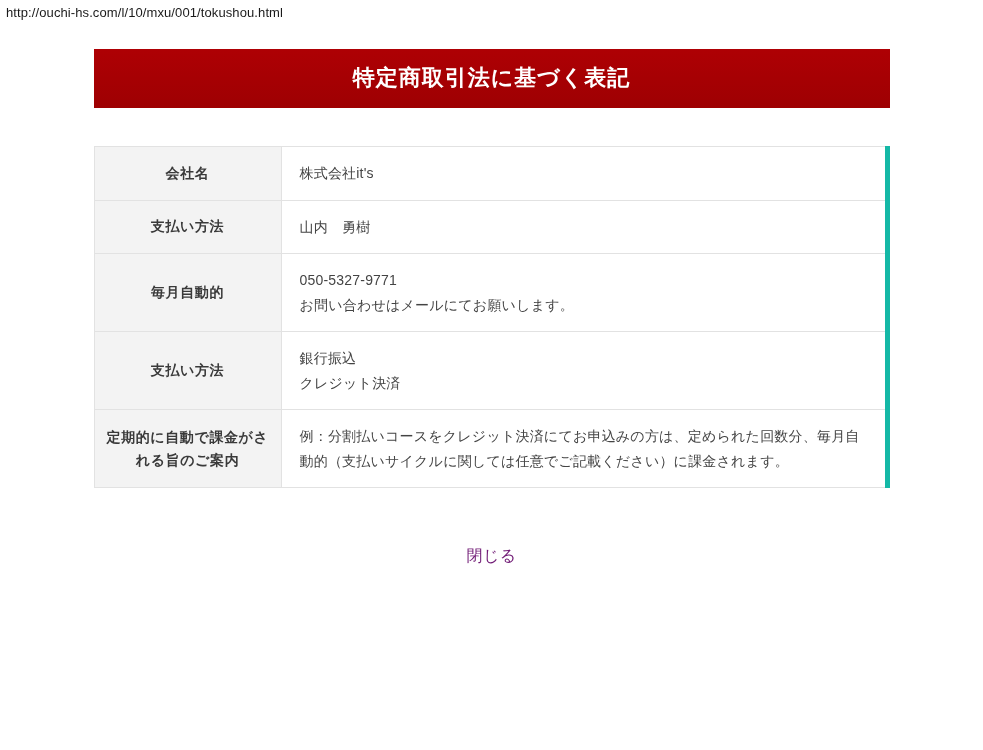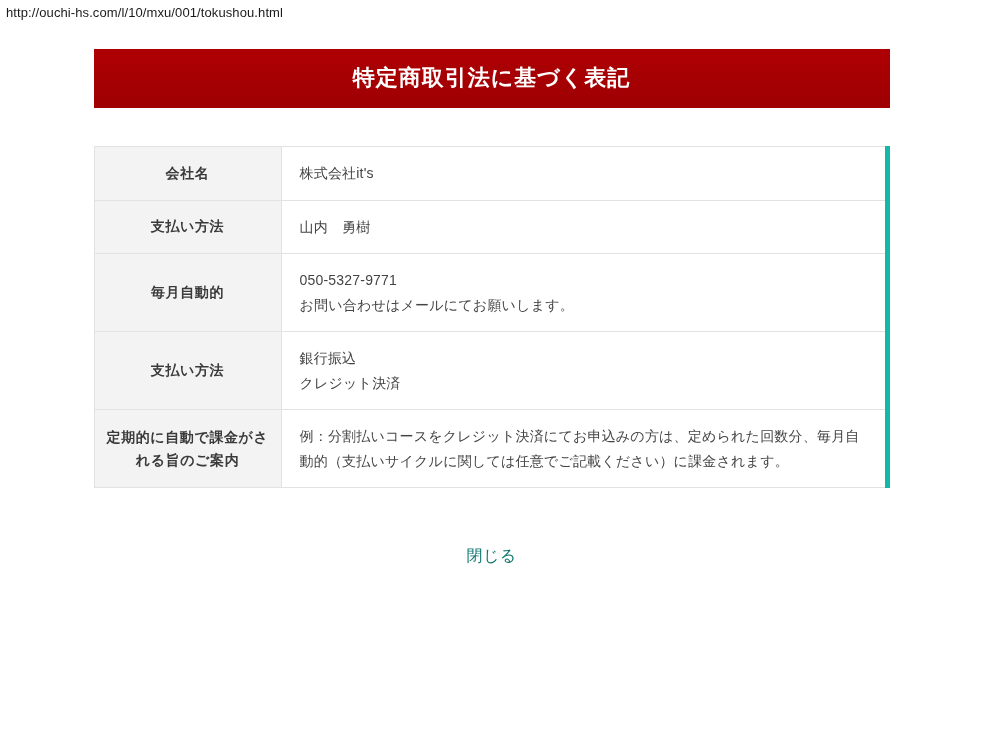--- a/index.html
+++ b/index.html
@@ -82,21 +82,21 @@
     letter-spacing: 0.2px;
   }
   table.info td .line {
     display: block;
   }
   .close-row {
     text-align: center;
     margin-top: 58px;
   }
   .close-link {
-    color: #0f766e;
+    color: #701a75;
     font-size: 16px;
     text-decoration: none;
     cursor: pointer;
     letter-spacing: 0.5px;
     margin-top: 48px;
   }
 </style>
 </head>
 <body>
 

